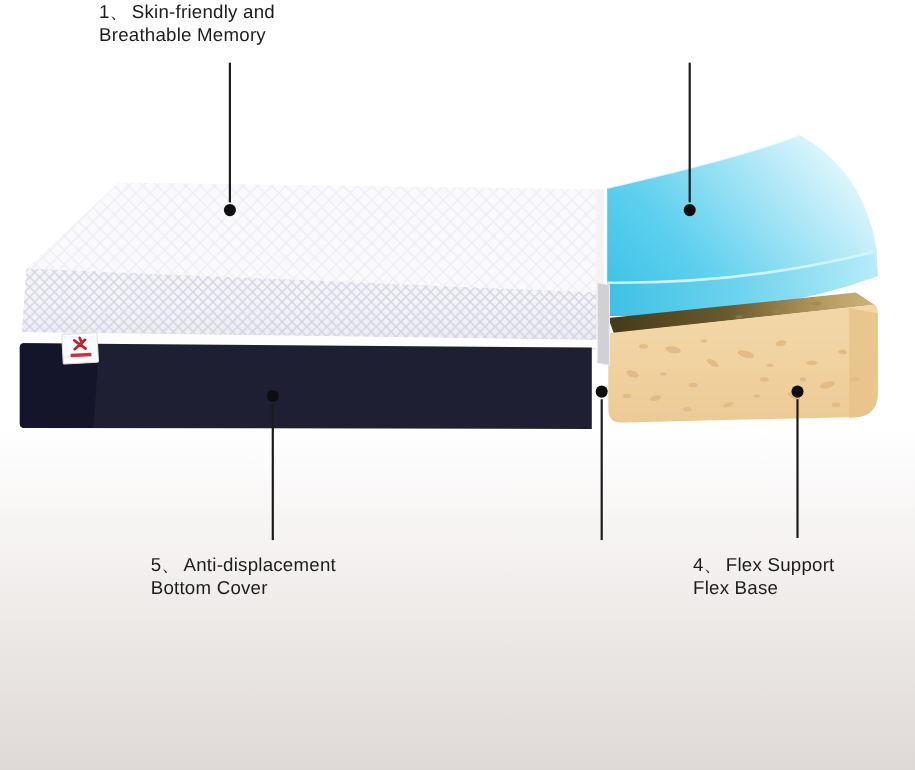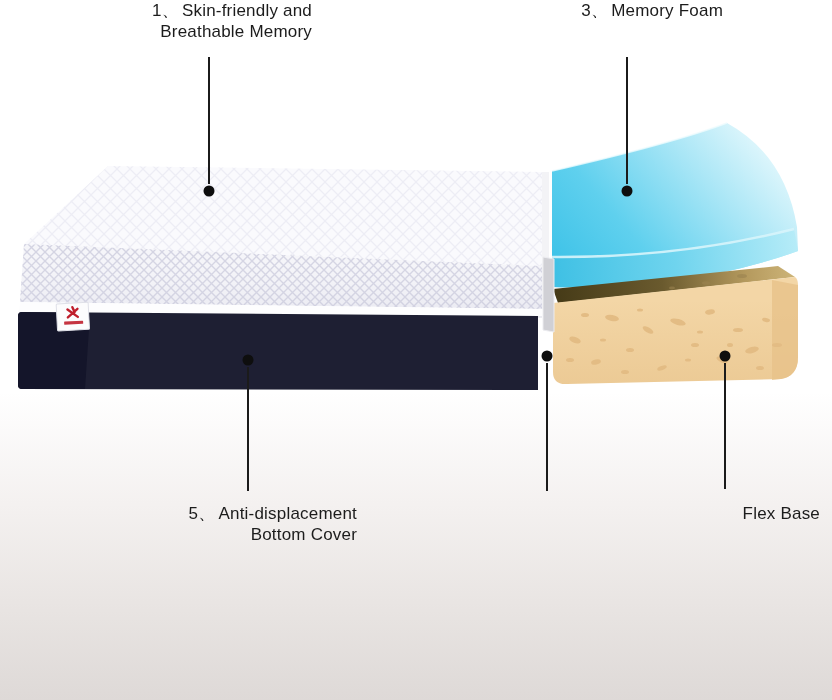--- a/index.html
+++ b/index.html
@@ -3,21 +3,21 @@
 <meta charset="utf-8">
 <style>
   html,body{margin:0;padding:0;}
   body{font-family:"Liberation Sans","DejaVu Sans",sans-serif;background:#fff;}
   .stage{
     position:relative;width:832px;height:700px;overflow:hidden;
     background:linear-gradient(180deg,#ffffff 0%,#ffffff 56%,#f4f1f0 72%,#e9e5e3 86%,#ded9d7 100%);
   }
   .art{position:absolute;left:0;top:0;width:832px;height:700px;}
   .callout-label{
-    position:absolute;text-align:right;color:#1c1c1c;
+    position:absolute;text-align:left;color:#1c1c1c;
     font-size:17px;line-height:21px;letter-spacing:.2px;
   }
   .callout-label .num{margin-right:3px;}
 </style>
 </head>
 <body>
 
 <div class="stage">
 
   <svg class="art" viewBox="0 0 832 700" aria-hidden="true">
@@ -138,30 +138,27 @@
       <circle cx="547" cy="356" r="5.5"></circle>
       <circle cx="725" cy="356" r="5.5"></circle>
     </g>
   </svg>
 
   <div class="callout-label" style="left:90px;top:0;width:222px;">
     <div><span class="num">1、</span><span>Skin-friendly and</span></div>
     <div>Breathable Memory</div>
   </div>
 
-  <div class="callout-label" style="left:533px;top:0;width:190px;">
-    <div><span class="num">3、</span><span>Memory Foam</span></div>
-    <div></div>
-  </div>
 
   <div class="callout-label" style="left:137px;top:503px;width:220px;">
     <div><span class="num">5、</span><span>Anti-displacement</span></div>
     <div>Bottom Cover</div>
   </div>
 
   <div class="callout-label" style="left:448px;top:503px;width:204px;">
   </div>
 
   <div class="callout-label" style="left:630px;top:503px;width:190px;">
+    <div><span class="num">4、</span><span>Flex Support</span></div>
     <div>Flex Base</div>
   </div>
 
 </div>
 
 </body></html>

